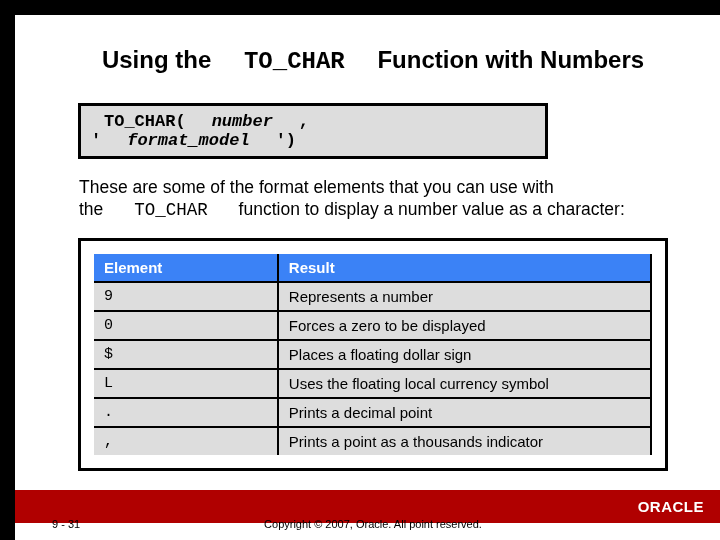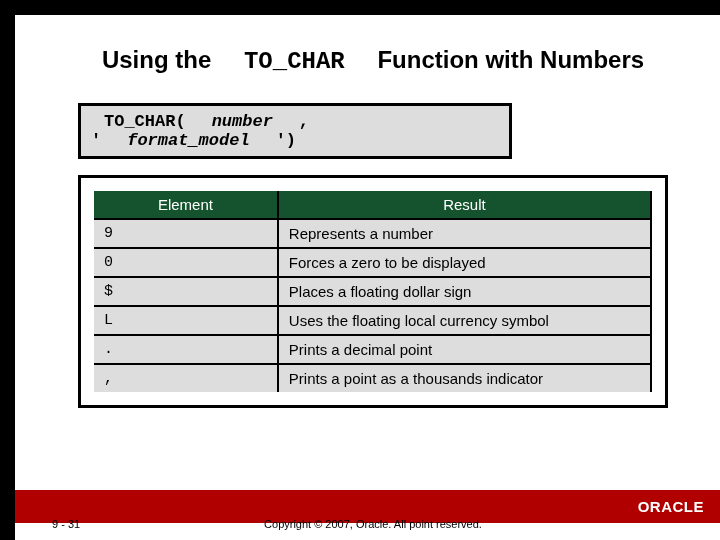--- a/index.html
+++ b/index.html
@@ -25,45 +25,45 @@
   }
   .title .mono { font-family: "Courier New", monospace; }
   .syntax-box {
     margin: 18px 50px 12px;
     border: 3px solid #000;
     background: #ddd;
     padding: 6px 10px;
     font-family: "Courier New", monospace;
     font-weight: bold;
     font-size: 17px;
-    width: 434px;
+    width: 470px;
   }
   .syntax-box .i { font-style: italic; }
   .intro {
     font-size: 17.5px;
     color: #000;
     padding: 6px 38px 0;
     line-height: 1.25;
   }
   .intro .mono { font-family: "Courier New", monospace; }
   .tbl-wrap {
     margin: 16px 50px 0;
     border: 3px solid #000;
   }
   table {
     width: 100%;
     border-collapse: collapse;
     background: #ddd;
   }
   th {
-    background: #14532d;
+    background: #3b82f6;
     color: #fff;
-    text-align: center;
+    text-align: left;
     font-size: 15px;
-    font-weight: normal;
+    font-weight: bold;
     padding: 5px 10px;
     border-right: 2px solid #000;
   }
   td {
     border-top: 2px solid #000;
     border-right: 2px solid #000;
     padding: 5px 10px;
     font-size: 15px;
     color: #000;
   }
@@ -108,20 +108,24 @@
 <div class="slide">
 
   <h1 class="title">
     <span>Using the </span><span class="mono">TO_CHAR</span><span> Function with Numbers</span>
   </h1>
 
   <div class="syntax-box">
     <span>TO_CHAR(</span><span class="i">number</span><span>, '</span><span class="i">format_model</span><span>')</span>
   </div>
 
+  <p class="intro">
+    <span>These are some of the format elements that you can use with</span><br>
+    <span>the </span><span class="mono">TO_CHAR</span><span> function to display a number value as a character:</span>
+  </p>
 
   <div class="tbl-wrap">
     <table>
       <thead>
         <tr>
           <th>Element</th>
           <th>Result</th>
         </tr>
       </thead>
       <tbody>

